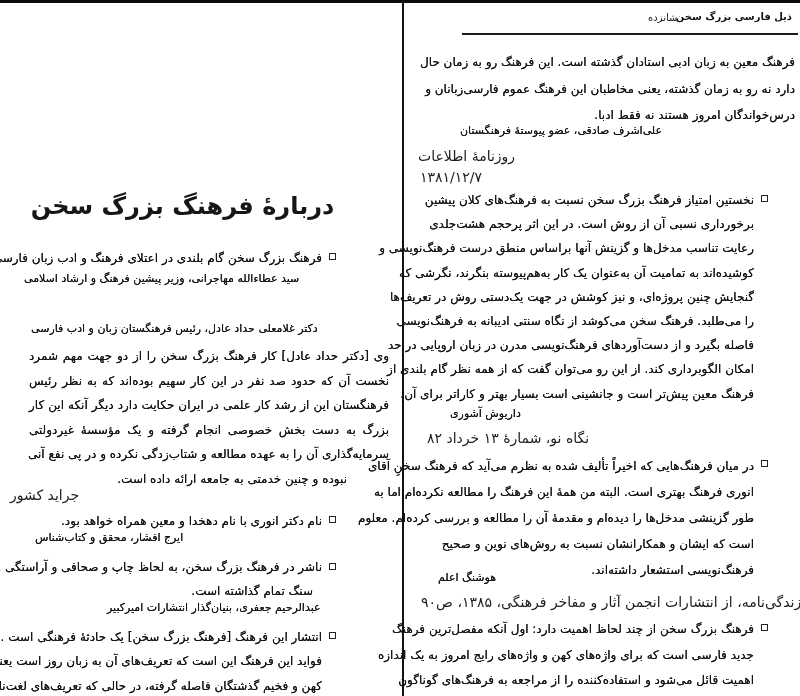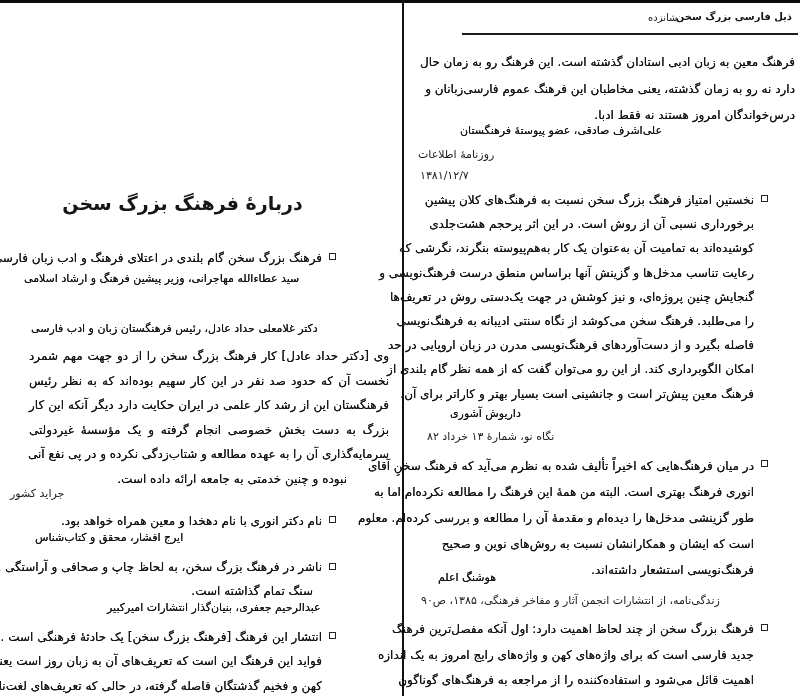--- a/index.html
+++ b/index.html
@@ -18,41 +18,41 @@
   .ln{
     white-space:nowrap;direction:rtl;
     text-align:justify;text-align-last:justify;
     font-size:12px;text-shadow:0 0 .3px currentColor;
   }
   .ln.end{text-align:right;text-align-last:right;}
   .quote{position:absolute;}
   .quote .ln{padding-right:13px;}
   .sq{position:absolute;top:7px;right:-1px;width:5px;height:5px;border:1px solid #242424;background:transparent;}
   .attr{position:absolute;font-weight:normal;font-size:11px;white-space:nowrap;direction:rtl;text-shadow:0 0 .3px currentColor;}
-  .src{position:absolute;font-size:11px;white-space:nowrap;direction:rtl;color:#1c1c1c;}
+  .src{position:absolute;font-size:14px;white-space:nowrap;direction:rtl;color:#1c1c1c;}
 
   
   .r-head-title{position:absolute;top:11px;right:8px;font-size:10px;font-weight:bold;white-space:nowrap;}
   .r-head-num{position:absolute;top:12px;left:244px;font-size:10px;white-space:nowrap;}
   .r-rule{position:absolute;top:33px;left:58px;right:2px;height:2px;background:#1c1c1c;}
   #rIntro{position:absolute;top:49px;right:5px;left:50px;line-height:26.5px;}
   #rAttr1{top:124px;left:56px;}
   #rSrc1{top:148px;left:14px;}
   #rDate1{top:169px;left:16px;}
   #rQ1{top:188px;right:33px;left:50px;line-height:24.2px;}
   #rAttr2{top:407px;left:46px;}
   #rSrc2{top:430px;left:23px;}
   #rQ2{top:453px;right:33px;left:50px;line-height:26px;}
   #rAttr3{top:571px;left:34px;}
   #rSrc3{top:594px;left:17px;}
   #rQ3{top:617px;right:33px;left:50px;line-height:25.5px;}
 
   
   #lTitle{position:absolute;top:192px;left:30px;width:305px;text-align:center;
-          font-size:19px;font-weight:bold;white-space:nowrap;direction:rtl;}
+          font-size:24px;font-weight:bold;white-space:nowrap;direction:rtl;}
   #lQ1{top:246px;right:67px;left:38px;line-height:24px;}
   #lAttr1{top:272px;left:24px;}
   #lQ2{top:299px;right:67px;left:38px;line-height:24px;}
   #lAttr2{top:322px;left:31px;}
   #lReport{position:absolute;top:344px;right:13px;left:29px;line-height:24.6px;}
   #lReport .ln.end{padding-right:42px;}
   #lSrcReport{top:487px;left:10px;}
   #lQ3{top:509px;right:67px;left:38px;line-height:24px;}
   #lAttr3{top:531px;left:35px;}
   #lQ4{top:556px;right:67px;left:38px;line-height:23.5px;}
@@ -119,22 +119,22 @@
     <div class="ln end">درس‌خواندگان امروز هستند نه فقط ادبا.</div>
   </div>
   <div class="attr" id="rAttr1">علی‌اشرف صادقی، عضو پیوستهٔ فرهنگستان</div>
   <div class="src" id="rSrc1">روزنامهٔ اطلاعات</div>
   <div class="src" id="rDate1">۱۳۸۱/۱۲/۷</div>
 
   <div class="quote" id="rQ1">
     <span class="sq"></span>
     <div class="ln">نخستین امتیاز فرهنگ بزرگ سخن نسبت به فرهنگ‌های کلان پیشین</div>
     <div class="ln">برخورداری نسبی آن از روش است. در این اثر پرحجم هشت‌جلدی</div>
+    <div class="ln">رعایت تناسب مدخل‌ها و گزینش آنها براساس منطق درست فرهنگ‌نویسی و</div>
     <div class="ln">کوشیده‌اند به تمامیت آن به‌عنوان یک کار به‌هم‌پیوسته بنگرند، نگرشی که</div>
-    <div class="ln">رعایت تناسب مدخل‌ها و گزینش آنها براساس منطق درست فرهنگ‌نویسی و</div>
     <div class="ln">گنجایش چنین پروژه‌ای، و نیز کوشش در جهت یک‌دستی روش در تعریف‌ها</div>
     <div class="ln">را می‌طلبد. فرهنگ سخن می‌کوشد از نگاه سنتی ادیبانه به فرهنگ‌نویسی</div>
     <div class="ln">فاصله بگیرد و از دست‌آوردهای فرهنگ‌نویسی مدرن در زبان اروپایی در حد</div>
     <div class="ln">امکان الگوبرداری کند. از این رو می‌توان گفت که از همه نظر گام بلندی از</div>
     <div class="ln end">فرهنگ معین پیش‌تر است و جانشینی است بسیار بهتر و کاراتر برای آن.</div>
   </div>
   <div class="attr" id="rAttr2">داریوش آشوری</div>
   <div class="src" id="rSrc2">نگاه نو، شمارهٔ ۱۳ خرداد ۸۲</div>
 
   <div class="quote" id="rQ2">

